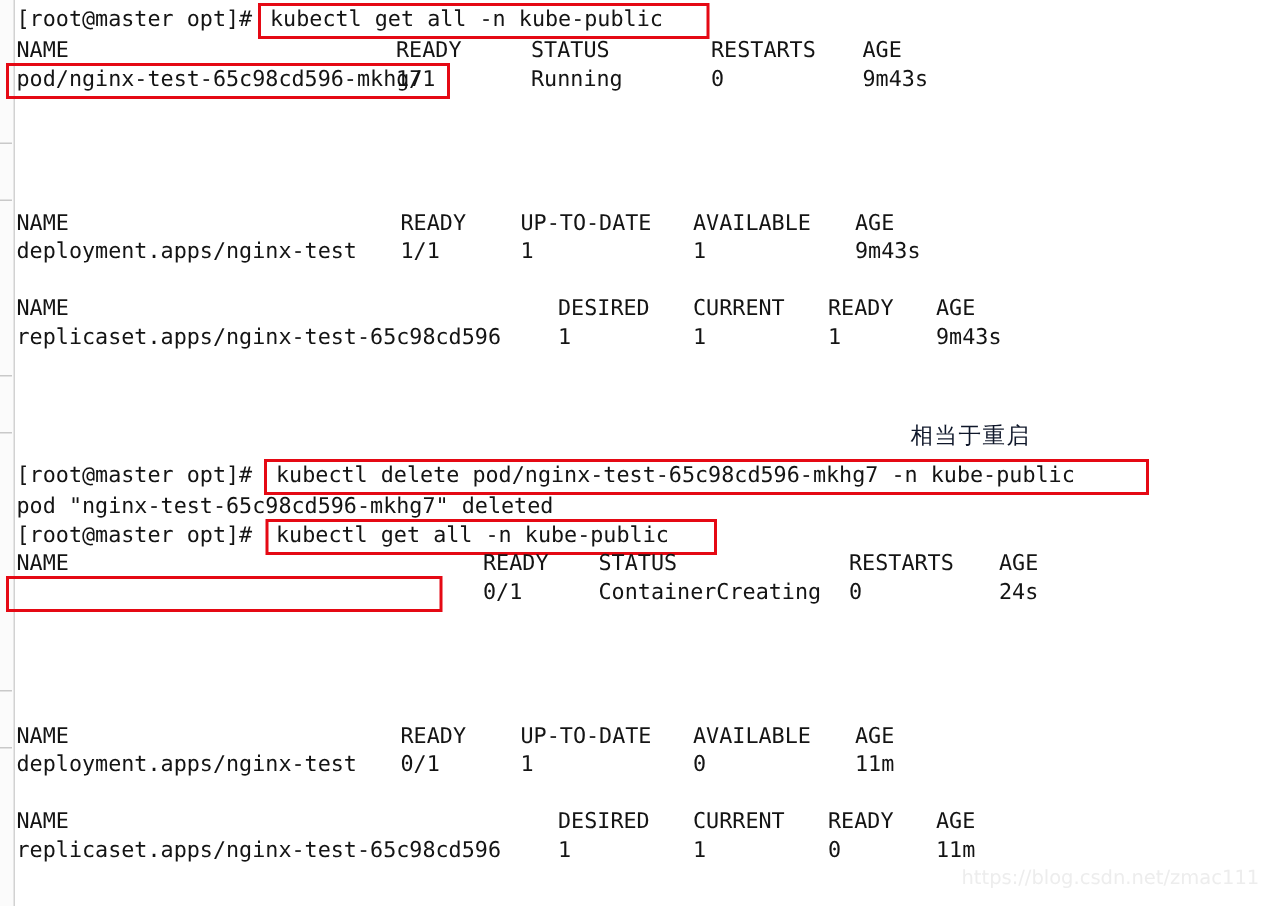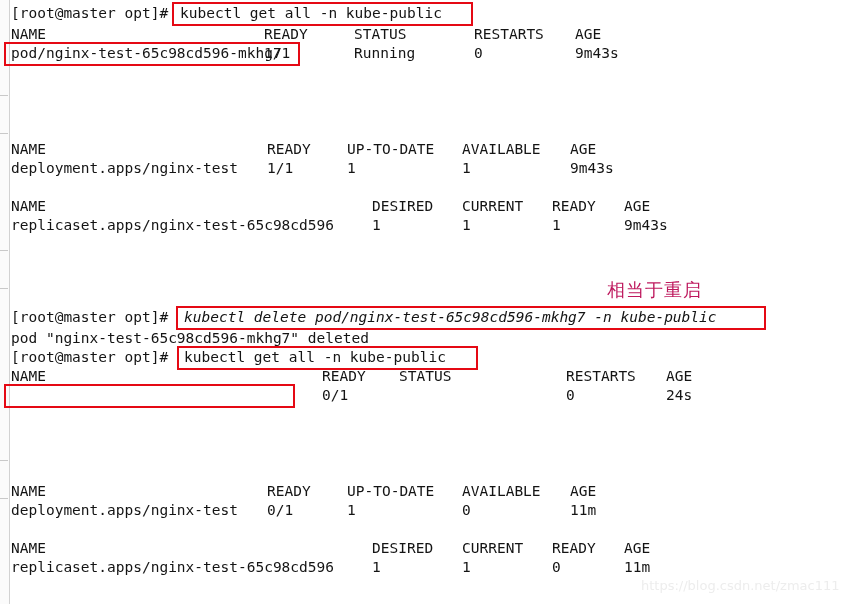--- a/index.html
+++ b/index.html
@@ -68,24 +68,24 @@
     border: 2px solid #e50914;
     box-sizing: border-box;
     background: transparent;
     pointer-events: none;
   }
 
   
   .annot-cn {
     position: absolute;
     white-space: pre;
-    font-family: Liberation Mono, monospace;
-    font-size: 18px;
+    font-family: Liberation Serif, serif;
+    font-size: 15px;
     line-height: 18px;
-    color: #be185d;
+    color: #0f172a;
     letter-spacing: 1px;
   }
 
   
   .watermark {
     position: absolute;
     white-space: pre;
     font-family: "DejaVu Sans", "Liberation Sans", sans-serif;
     font-size: 13px;
     color: #ededed;
@@ -143,36 +143,37 @@
 
   <div class="col" style="left:11px;  top:216px;">replicaset.apps/nginx-test-65c98cd596</div>
   <div class="col" style="left:372px; top:216px;">1</div>
   <div class="col" style="left:462px; top:216px;">1</div>
   <div class="col" style="left:552px; top:216px;">1</div>
   <div class="col" style="left:624px; top:216px;">9m43s</div>
 
   <div class="annot-cn" style="left:607px; top:282px;">相当于重启</div>
 
   <div class="line" style="left:11px; top:308px;">[root@master opt]#</div>
-  <div class="line" style="left:184px; top:308px;font-style:italic;">kubectl delete pod/nginx-test-65c98cd596-mkhg7 -n kube-public</div>
+  <div class="line" style="left:184px; top:308px;">kubectl delete pod/nginx-test-65c98cd596-mkhg7 -n kube-public</div>
   <div class="redbox" style="left:176px; top:306px; width:590px; height:24px;"></div>
 
   <div class="line" style="left:11px; top:329px;">pod "nginx-test-65c98cd596-mkhg7" deleted</div>
 
   <div class="line" style="left:11px; top:348px;">[root@master opt]#</div>
   <div class="line" style="left:184px; top:348px;">kubectl get all -n kube-public</div>
   <div class="redbox" style="left:177px; top:346px; width:301px; height:24px;"></div>
 
   <div class="col" style="left:11px;  top:367px;">NAME</div>
   <div class="col" style="left:322px; top:367px;">READY</div>
   <div class="col" style="left:399px; top:367px;">STATUS</div>
   <div class="col" style="left:566px; top:367px;">RESTARTS</div>
   <div class="col" style="left:666px; top:367px;">AGE</div>
 
   <div class="col" style="left:322px; top:386px;">0/1</div>
+  <div class="col" style="left:399px; top:386px;">ContainerCreating</div>
   <div class="col" style="left:566px; top:386px;">0</div>
   <div class="col" style="left:666px; top:386px;">24s</div>
   <div class="redbox" style="left:4px; top:384px; width:291px; height:24px;"></div>
 
   <div class="col" style="left:11px;  top:482px;">NAME</div>
   <div class="col" style="left:267px; top:482px;">READY</div>
   <div class="col" style="left:347px; top:482px;">UP-TO-DATE</div>
   <div class="col" style="left:462px; top:482px;">AVAILABLE</div>
   <div class="col" style="left:570px; top:482px;">AGE</div>
 

